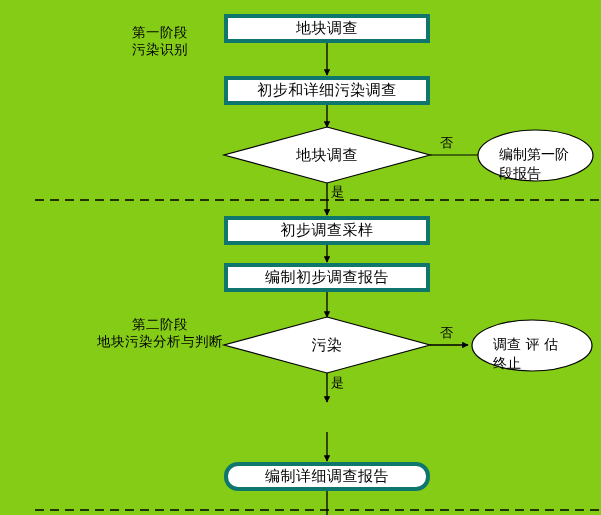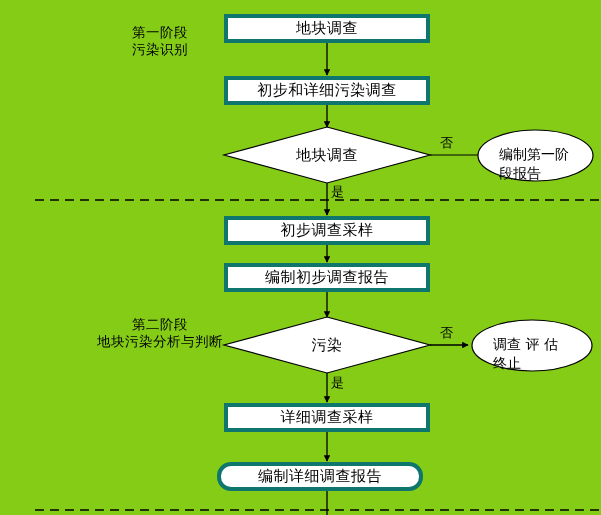--- a/index.html
+++ b/index.html
@@ -141,23 +141,22 @@
 地块污染分析与判断</div>
 
   <div class="pbox" style="left:224px; top:14px; width:206px; height:29px;">地块调查</div>
 
   <div class="pbox" style="left:224px; top:76px; width:206px; height:29px;">初步和详细污染调查</div>
 
   <div class="pbox" style="left:224px; top:263px; width:206px; height:29px;">编制初步调查报告</div>
 
   <div class="pbox" style="left:224px; top:216px; width:206px; height:29px;">初步调查采样</div>
 
-  <div class="pbox" style="left:224px; top:403px; width:206px; height:29px;">详细调查采样</div>
 
-  <div class="pbox" style="left:217px; top:462px; width:206px; height:29px;border-radius:14px;">编制详细调查报告</div>
+  <div class="pbox" style="left:224px; top:462px; width:206px; height:29px;border-radius:14px;">编制详细调查报告</div>
 
   <div class="diamond-text" style="left:224px; top:127px; width:206px; height:56px;">地块调查</div>
 
   <div class="diamond-text" style="left:224px; top:317px; width:206px; height:56px;">污染</div>
 
   <div class="ell-wrap" style="left:477px; top:129px; width:117px; height:53px;">
     <svg width="117" height="53" viewBox="0 0 117 53">
       <ellipse cx="58.5" cy="26.5" rx="57.5" ry="25.5" fill="#ffffff" stroke="#000000" stroke-width="1.2"></ellipse>
     </svg>
     <div class="ell-text">编制第一阶

